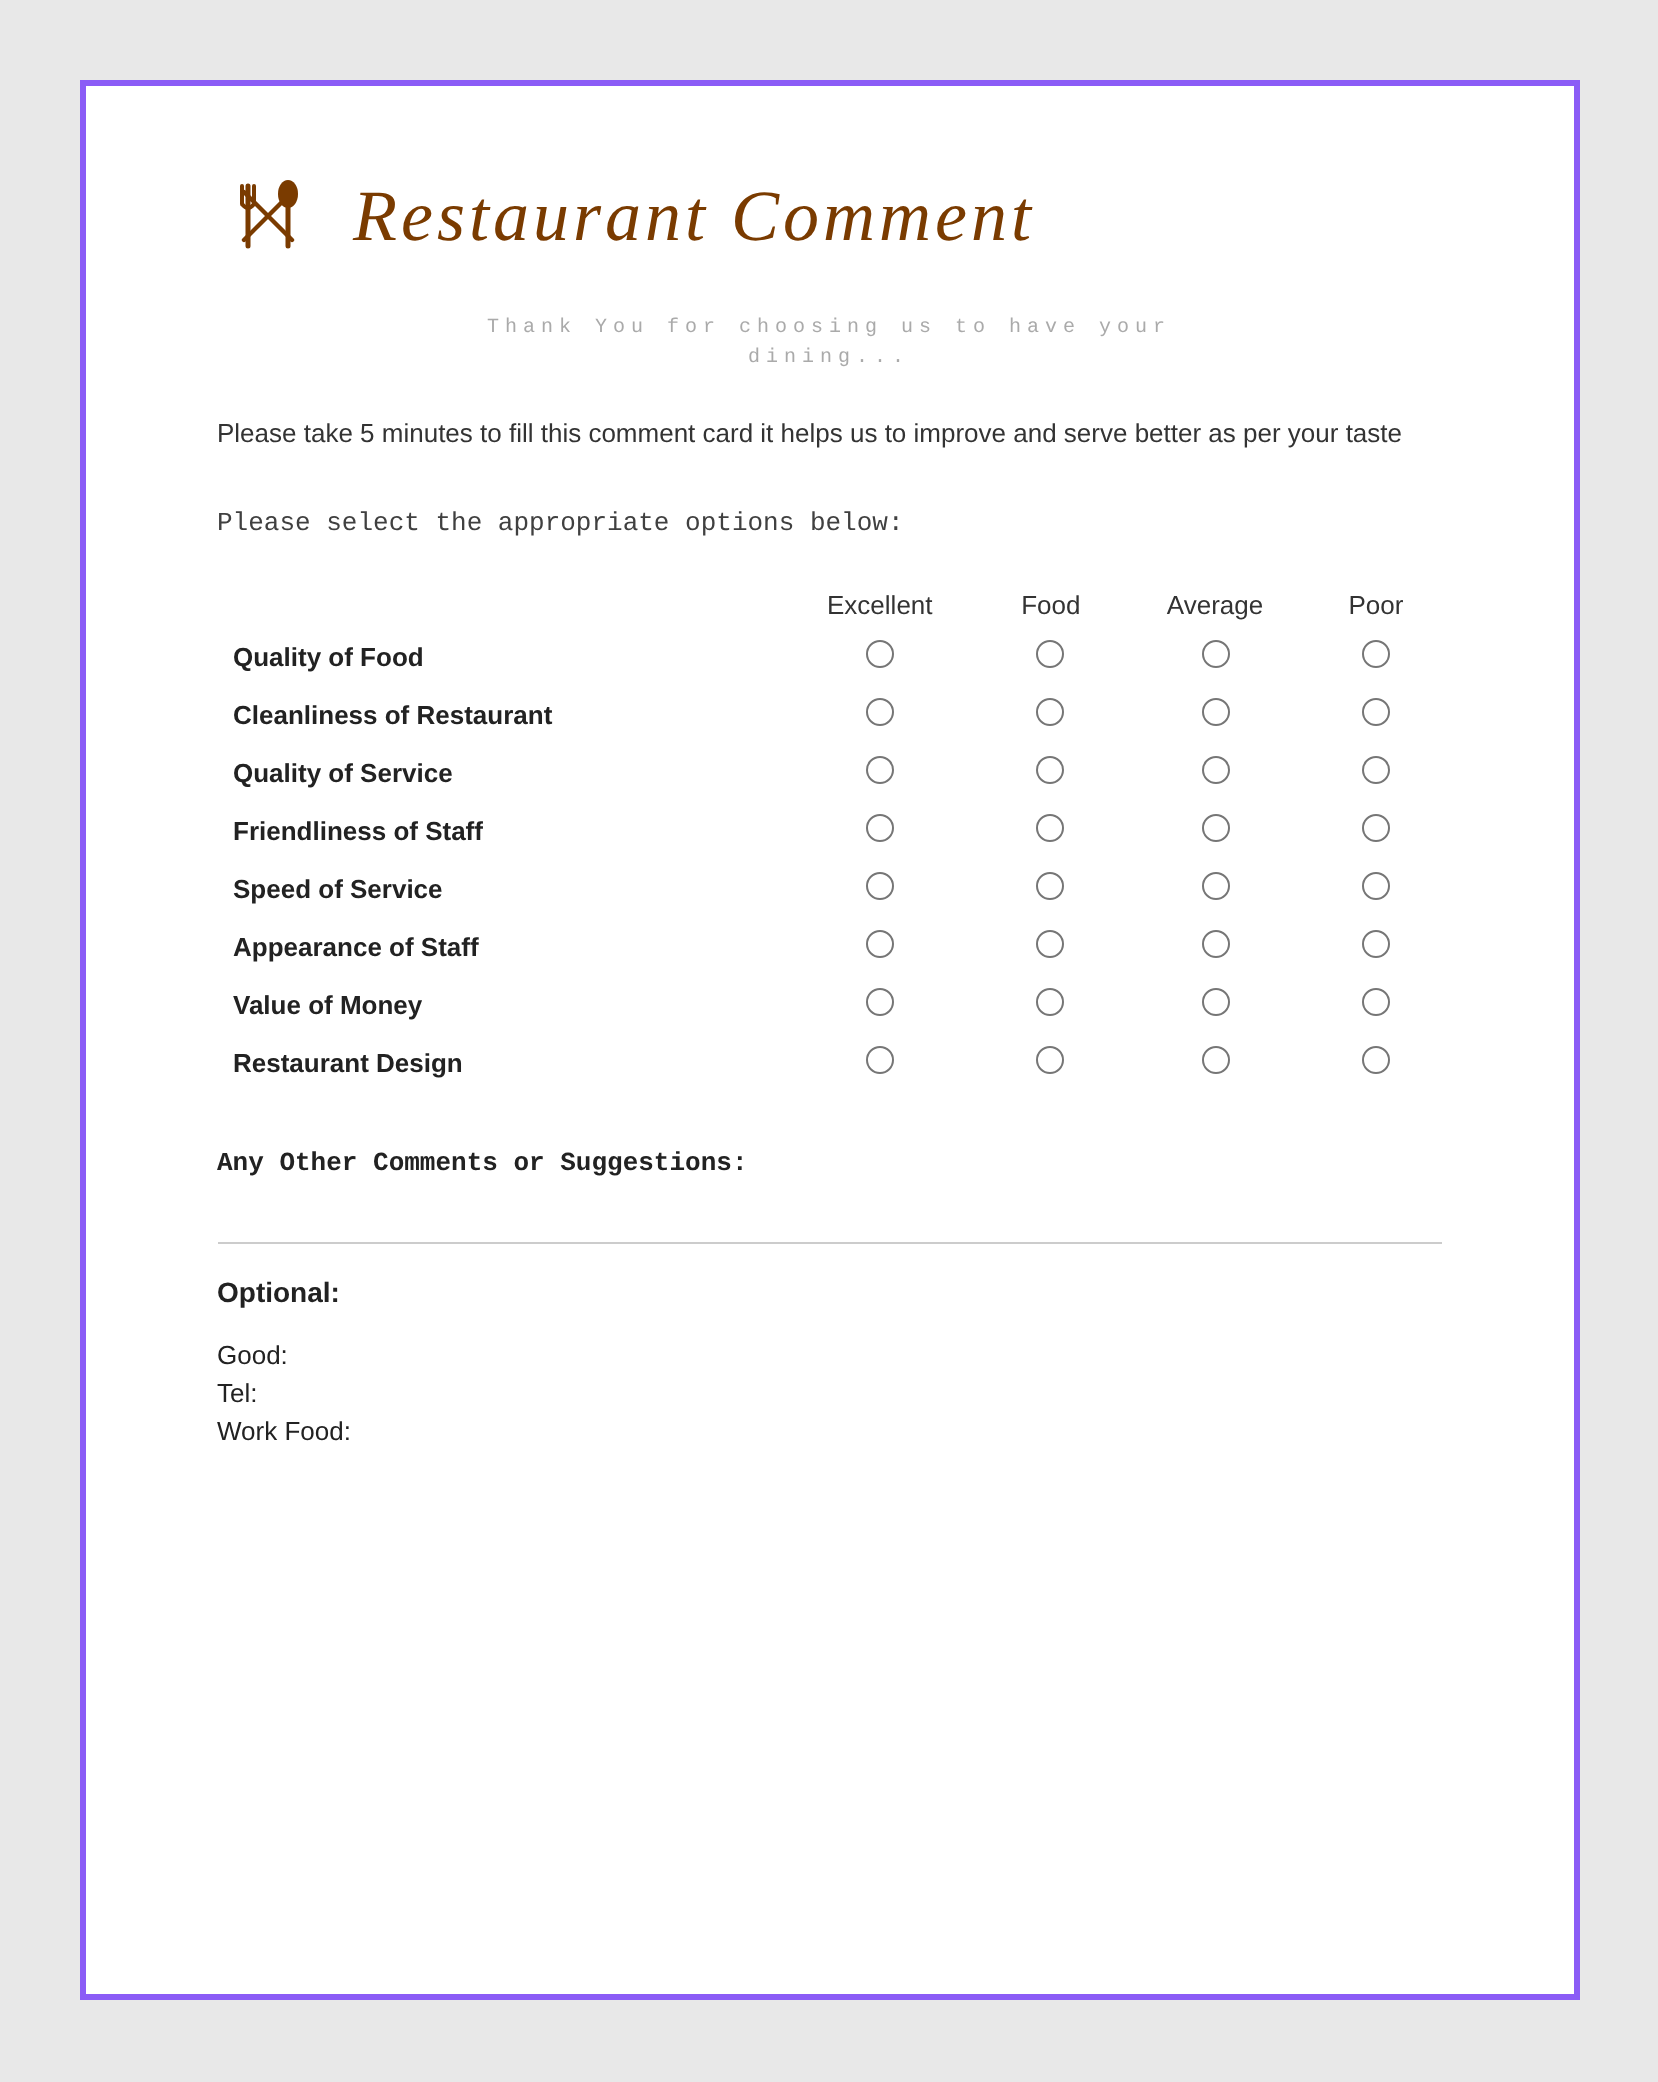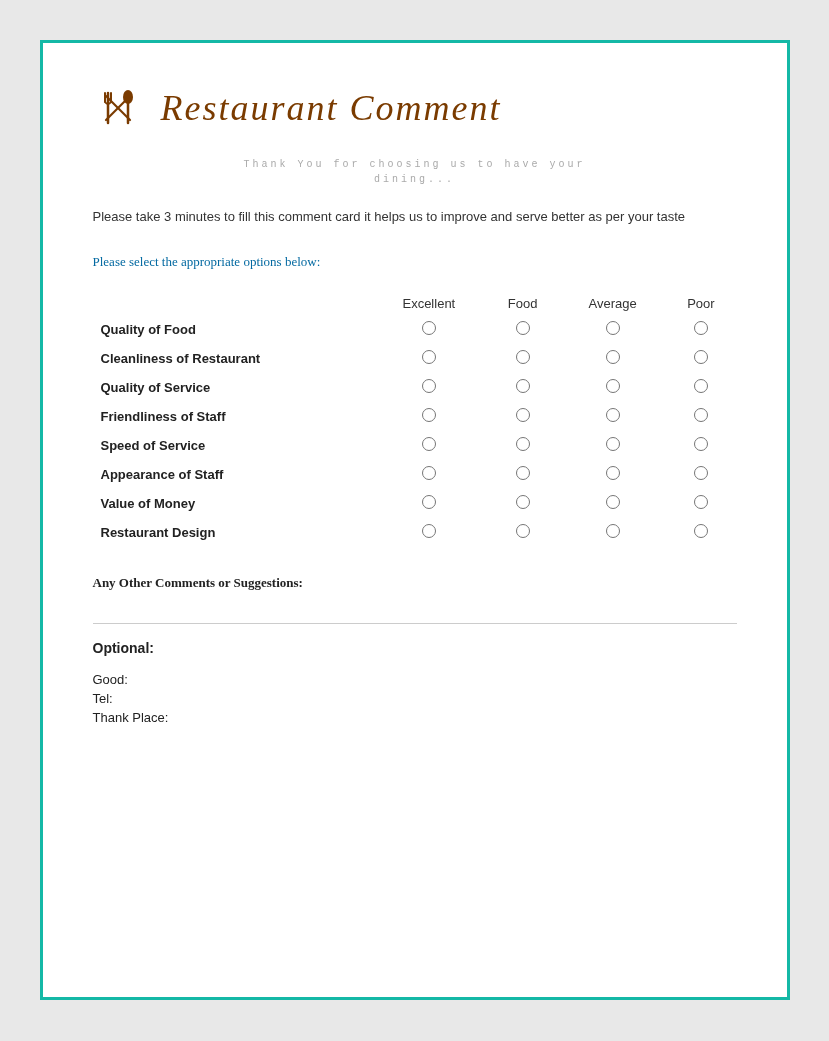--- a/index.html
+++ b/index.html
@@ -8,22 +8,22 @@
       display: flex;
       justify-content: center;
       align-items: flex-start;
       min-height: 1041px;
       padding: 40px 20px;
       font-family: Georgia, 'Times New Roman', serif;
     }
     .page {
       width: 750px;
       background: #fff;
-      border: 3px solid #14b8a6;
-      padding: 40px 50px;
+      border: 3px solid #8b5cf6;
+      padding: 40px 66px;
       min-height: 960px;
     }
     .header {
       display: flex;
       align-items: center;
       gap: 18px;
       margin-bottom: 24px;
     }
     .title {
       font-size: 36px;
@@ -43,23 +43,23 @@
       line-height: 1.5;
     }
     .description {
       font-family: Arial, sans-serif;
       font-size: 13px;
       color: #333;
       margin-bottom: 16px;
       line-height: 1.6;
     }
     .instruction {
-      font-family: Liberation Serif, serif;
-      font-size: 13px;
-      color: #0369a1;
+      font-family: Liberation Mono, monospace;
+      font-size: 13px;
+      color: #404040;
       margin-bottom: 22px;
       margin-top: 26px;
     }
     .rating-table {
       width: 100%;
       border-collapse: collapse;
       margin-bottom: 28px;
     }
     .rating-table th {
       font-family: Arial, sans-serif;
@@ -82,21 +82,21 @@
     .rating-table td.row-label {
       font-weight: bold;
       text-align: left;
       color: #222;
       font-size: 13px;
     }
     .comments-section {
       margin-bottom: 20px;
     }
     .comments-label {
-      font-family: Liberation Serif, serif;
+      font-family: Liberation Mono, monospace;
       font-size: 13px;
       font-weight: bold;
       color: #222;
       margin-bottom: 32px;
     }
     .divider {
       border: none;
       border-top: 1px solid #ccc;
       margin-bottom: 16px;
     }
@@ -151,21 +151,21 @@
       </svg>
     </div>
     <h1 class="title">Restaurant Comment</h1>
   </div>
 
   <div class="thank-you">
     <span>Thank You for choosing us to have your</span><br>
     <span>dining...</span>
   </div>
 
-  <p class="description">Please take 3 minutes to fill this comment card it helps us to improve and serve better as per your taste</p>
+  <p class="description">Please take 5 minutes to fill this comment card it helps us to improve and serve better as per your taste</p>
 
   <p class="instruction">Please select the appropriate options below:</p>
 
   <table class="rating-table">
     <thead>
       <tr>
         <th class="label-col"></th>
         <th>Excellent</th>
         <th>Food</th>
         <th>Average</th>
@@ -236,17 +236,17 @@
     <div class="comments-label">Any Other Comments or Suggestions:</div>
   </div>
 
   <hr class="divider">
 
   <div class="optional-section">
     <div class="optional-label">Optional:</div>
     <div id="optional-fields">
         <div class="optional-field">Good:</div>
         <div class="optional-field">Tel:</div>
-        <div class="optional-field">Thank Place:</div>
+        <div class="optional-field">Work Food:</div>
       </div>
   </div>
 
 </div>
 
 </body></html>

